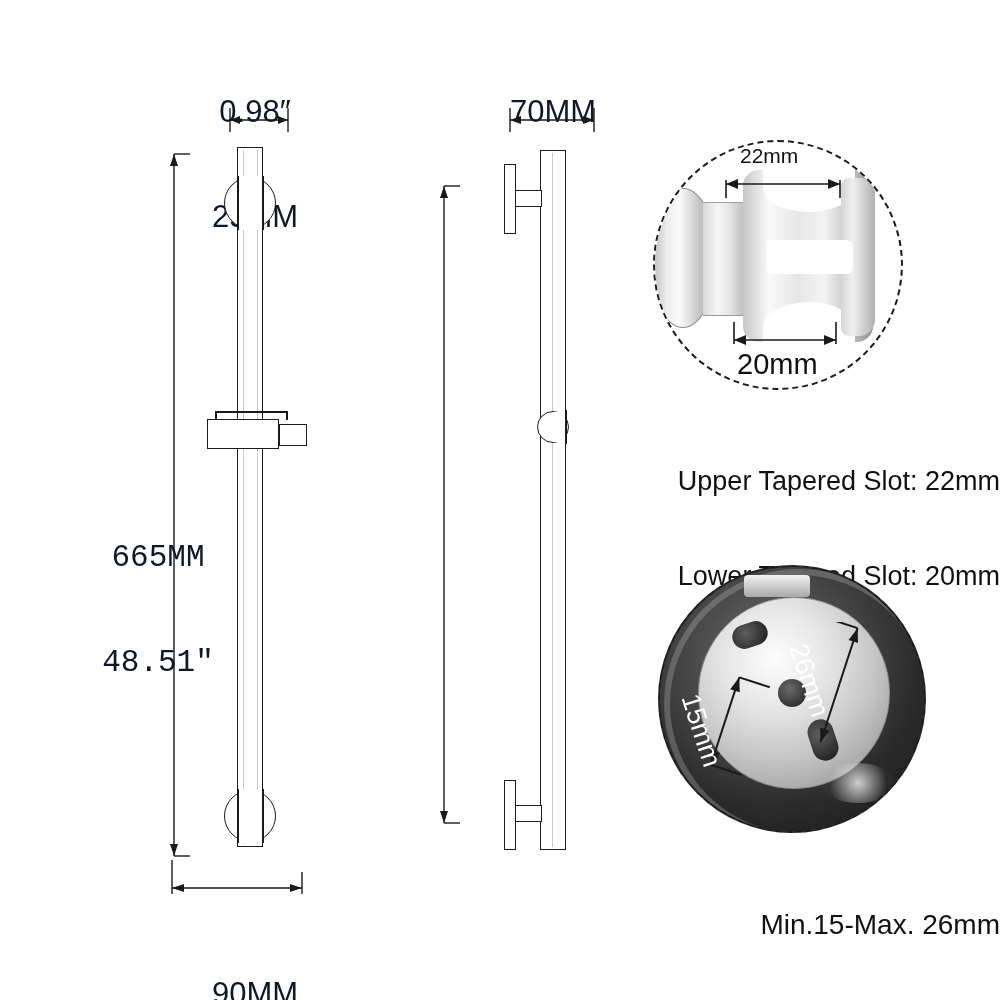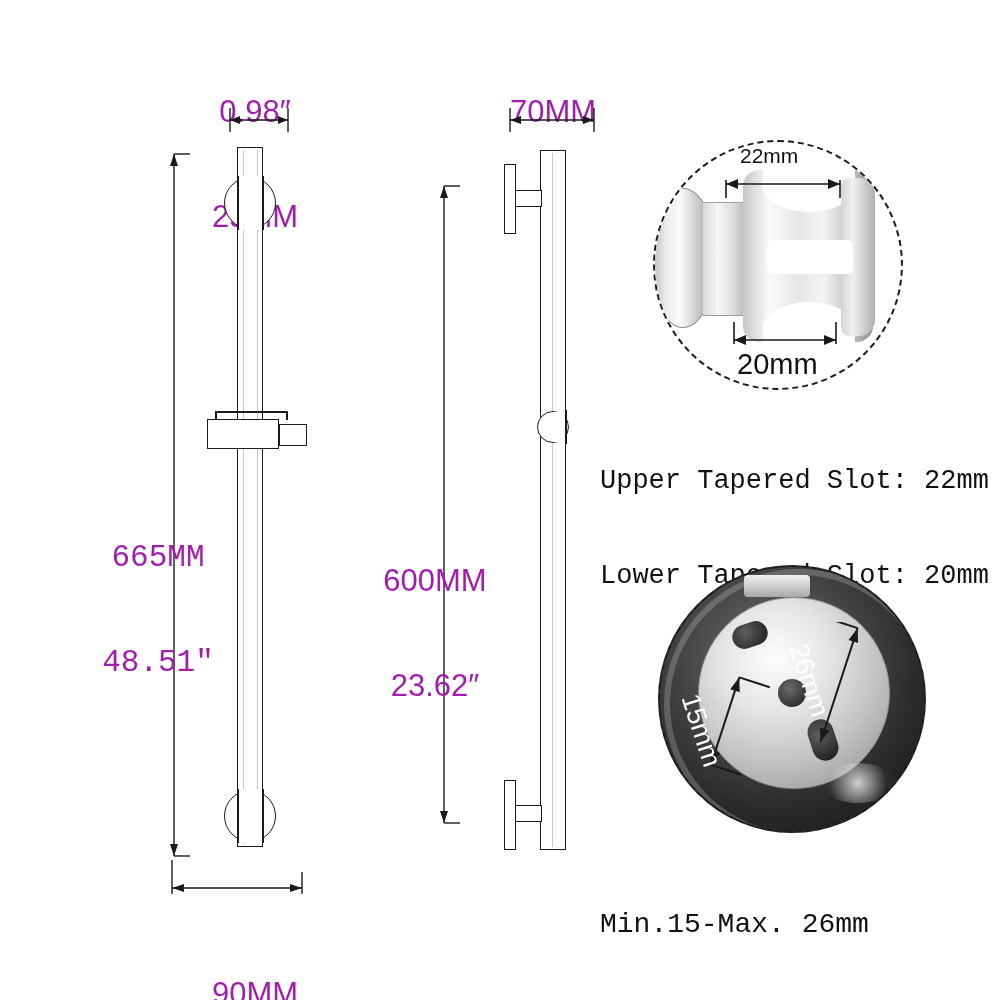--- a/index.html
+++ b/index.html
@@ -19,21 +19,21 @@
     position: absolute;
     left: 0; top: 0;
     width: 1000px;
     height: 1000px;
   }
   .lbl {
     position: absolute;
     text-align: center;
     line-height: 1.12;
     white-space: pre;
-    color: #a21caf;
+    color: #0f172a;
   }
   .lbl-line { display: block; }
 
   
   .vline { position: absolute; background: #1a1a1a; width: 1.5px; }
   .hline { position: absolute; background: #1a1a1a; height: 1.5px; }
   .thin  { background: #4a4a4a; }
 
   .outline {
     position: absolute;
@@ -59,21 +59,21 @@
     box-sizing: border-box;
   }
 
   .dimtxt {
     position: absolute;
     font-family: "Liberation Sans", sans-serif;
     color: #111111;
     white-space: nowrap;
   }
   svg { display: block; }
-  .cap { position: absolute; text-align: left; white-space: pre; line-height: 1.18; font-family: Liberation Mono, monospace; }
+  .cap { position: absolute; text-align: right; white-space: pre; line-height: 1.18; }
 </style>
 </head>
 <body>
 
 <div class="stage">
 
   <div class="lbl" style="left:170px; top:26px; width:170px; font-size:31px;">
     <span class="lbl-line">0.98″</span>
     <span class="lbl-line">25MM</span>
   </div>
@@ -159,24 +159,20 @@
   <div class="vline" style="left:565px; top:410px; height:34px;"></div>
 
   <svg style="position:absolute; left:420px; top:178px;" width="40" height="655">
     <line x1="24" y1="8" x2="24" y2="645" stroke="#1a1a1a" stroke-width="1.4"></line>
     <polygon points="24,8 20,20 28,20" fill="#1a1a1a"></polygon>
     <polygon points="24,645 20,633 28,633" fill="#1a1a1a"></polygon>
     <line x1="24" y1="8" x2="40" y2="8" stroke="#1a1a1a" stroke-width="1.4"></line>
     <line x1="24" y1="645" x2="40" y2="645" stroke="#1a1a1a" stroke-width="1.4"></line>
   </svg>
 
-  <div class="lbl" style="left:355px; top:495px; width:160px; font-size:31px;">
-    <span class="lbl-line">600MM</span>
-    <span class="lbl-line">23.62″</span>
-  </div>
 
   <div class="dashed-circle" style="left:653px; top:140px; width:250px; height:250px;">
 
     <div class="metal-ring" style="left:-6px; top:46px; width:68px; height:140px; border-radius:34px/70px;
                 background:linear-gradient(90deg,#b6b6b6 0%,#ececec 25%,#fbfbfb 45%,#cdcdcd 70%,#9e9e9e 100%);"></div>
 
     <div style="position:absolute; left:48px; top:60px; width:48px; height:112px;
                 background:linear-gradient(90deg,#d8d8d8 0%,#f7f7f7 30%,#e0e0e0 60%,#a9a9a9 100%);
                 border-top:1px solid #a0a0a0; border-bottom:1px solid #9a9a9a;"></div>
 

